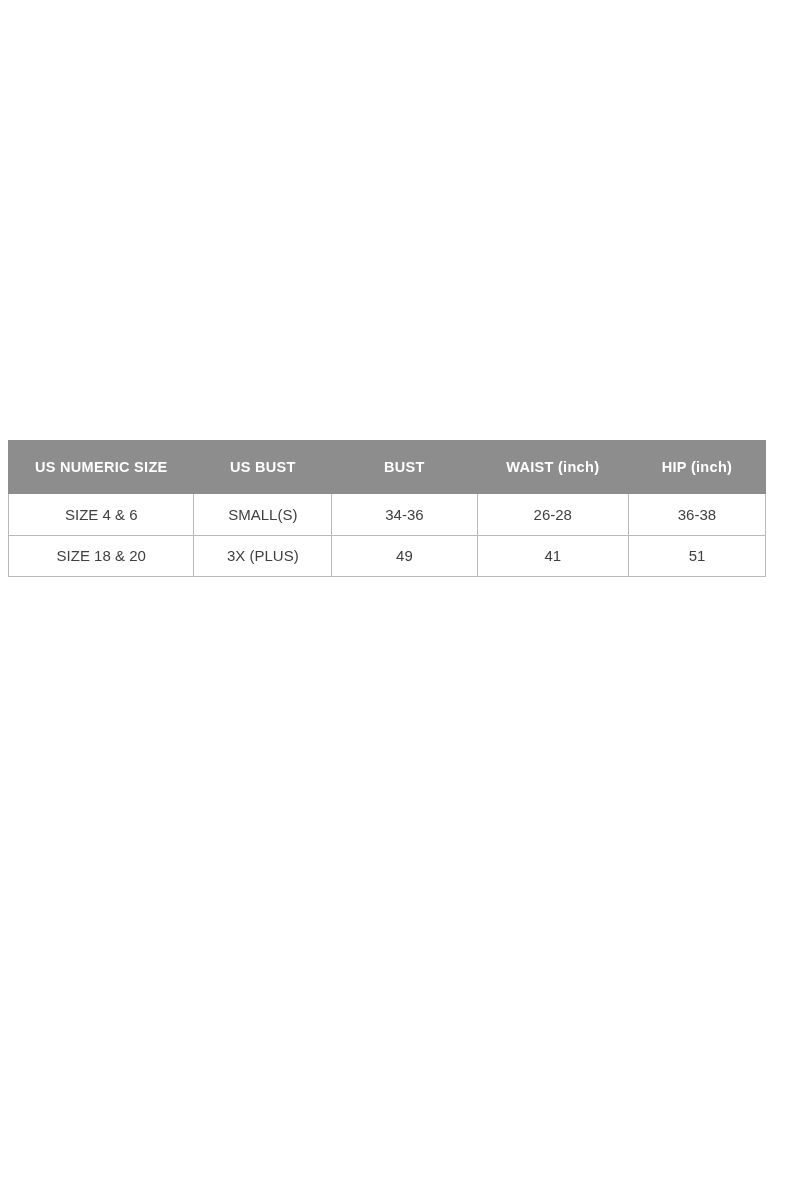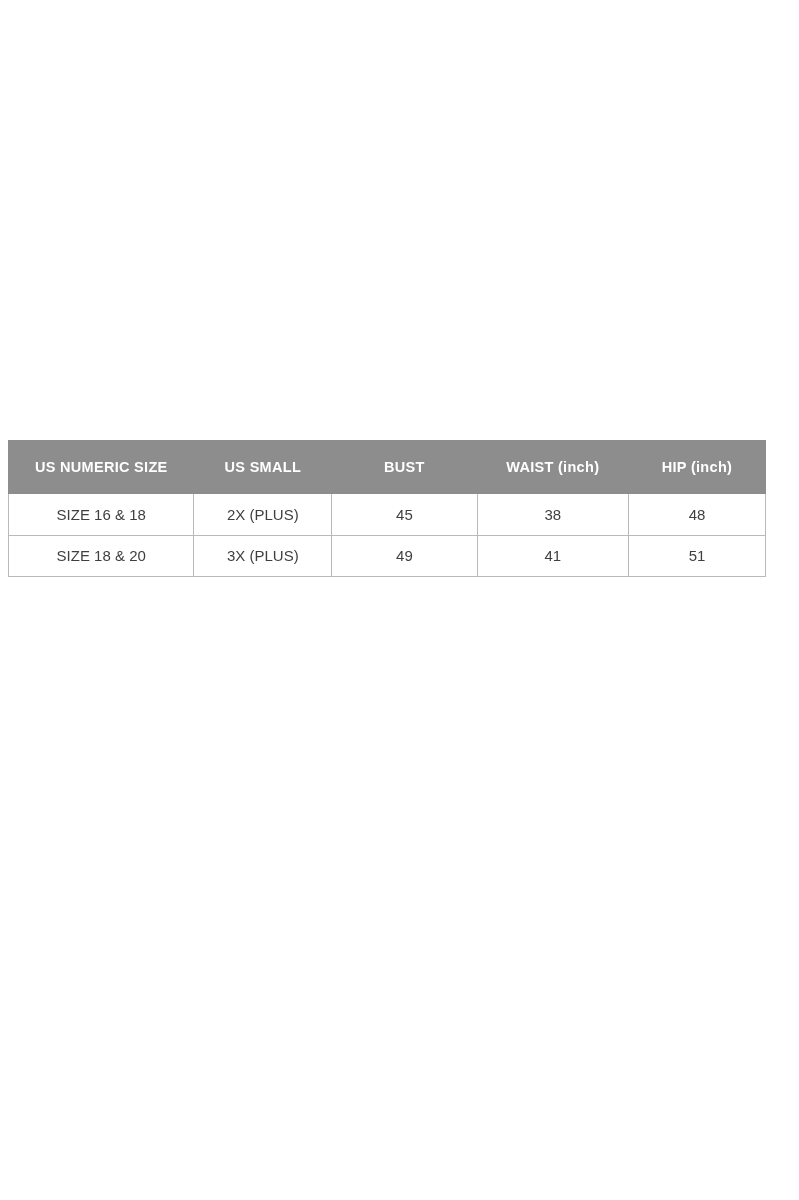--- a/index.html
+++ b/index.html
@@ -67,33 +67,33 @@
       <colgroup>
         <col class="c1">
           <col class="c2">
           <col class="c3">
           <col class="c4">
           <col class="c5">
       </colgroup>
       <thead>
         <tr>
           <th>US NUMERIC SIZE</th>
-          <th>US SMALL</th>
+          <th>US BUST</th>
           <th>BUST</th>
           <th>WAIST (inch)</th>
           <th>HIP (inch)</th>
         </tr>
       </thead>
       <tbody>
         <tr>
-          <td>SIZE 16 &amp; 18</td>
-          <td>2X (PLUS)</td>
-          <td>45</td>
-          <td>38</td>
-          <td>48</td>
+          <td>SIZE 4 &amp; 6</td>
+          <td>SMALL(S)</td>
+          <td>34-36</td>
+          <td>26-28</td>
+          <td>36-38</td>
         </tr>
         <tr>
           <td>SIZE 18 &amp; 20</td>
           <td>3X (PLUS)</td>
           <td>49</td>
           <td>41</td>
           <td>51</td>
         </tr>
       </tbody>
     </table>

